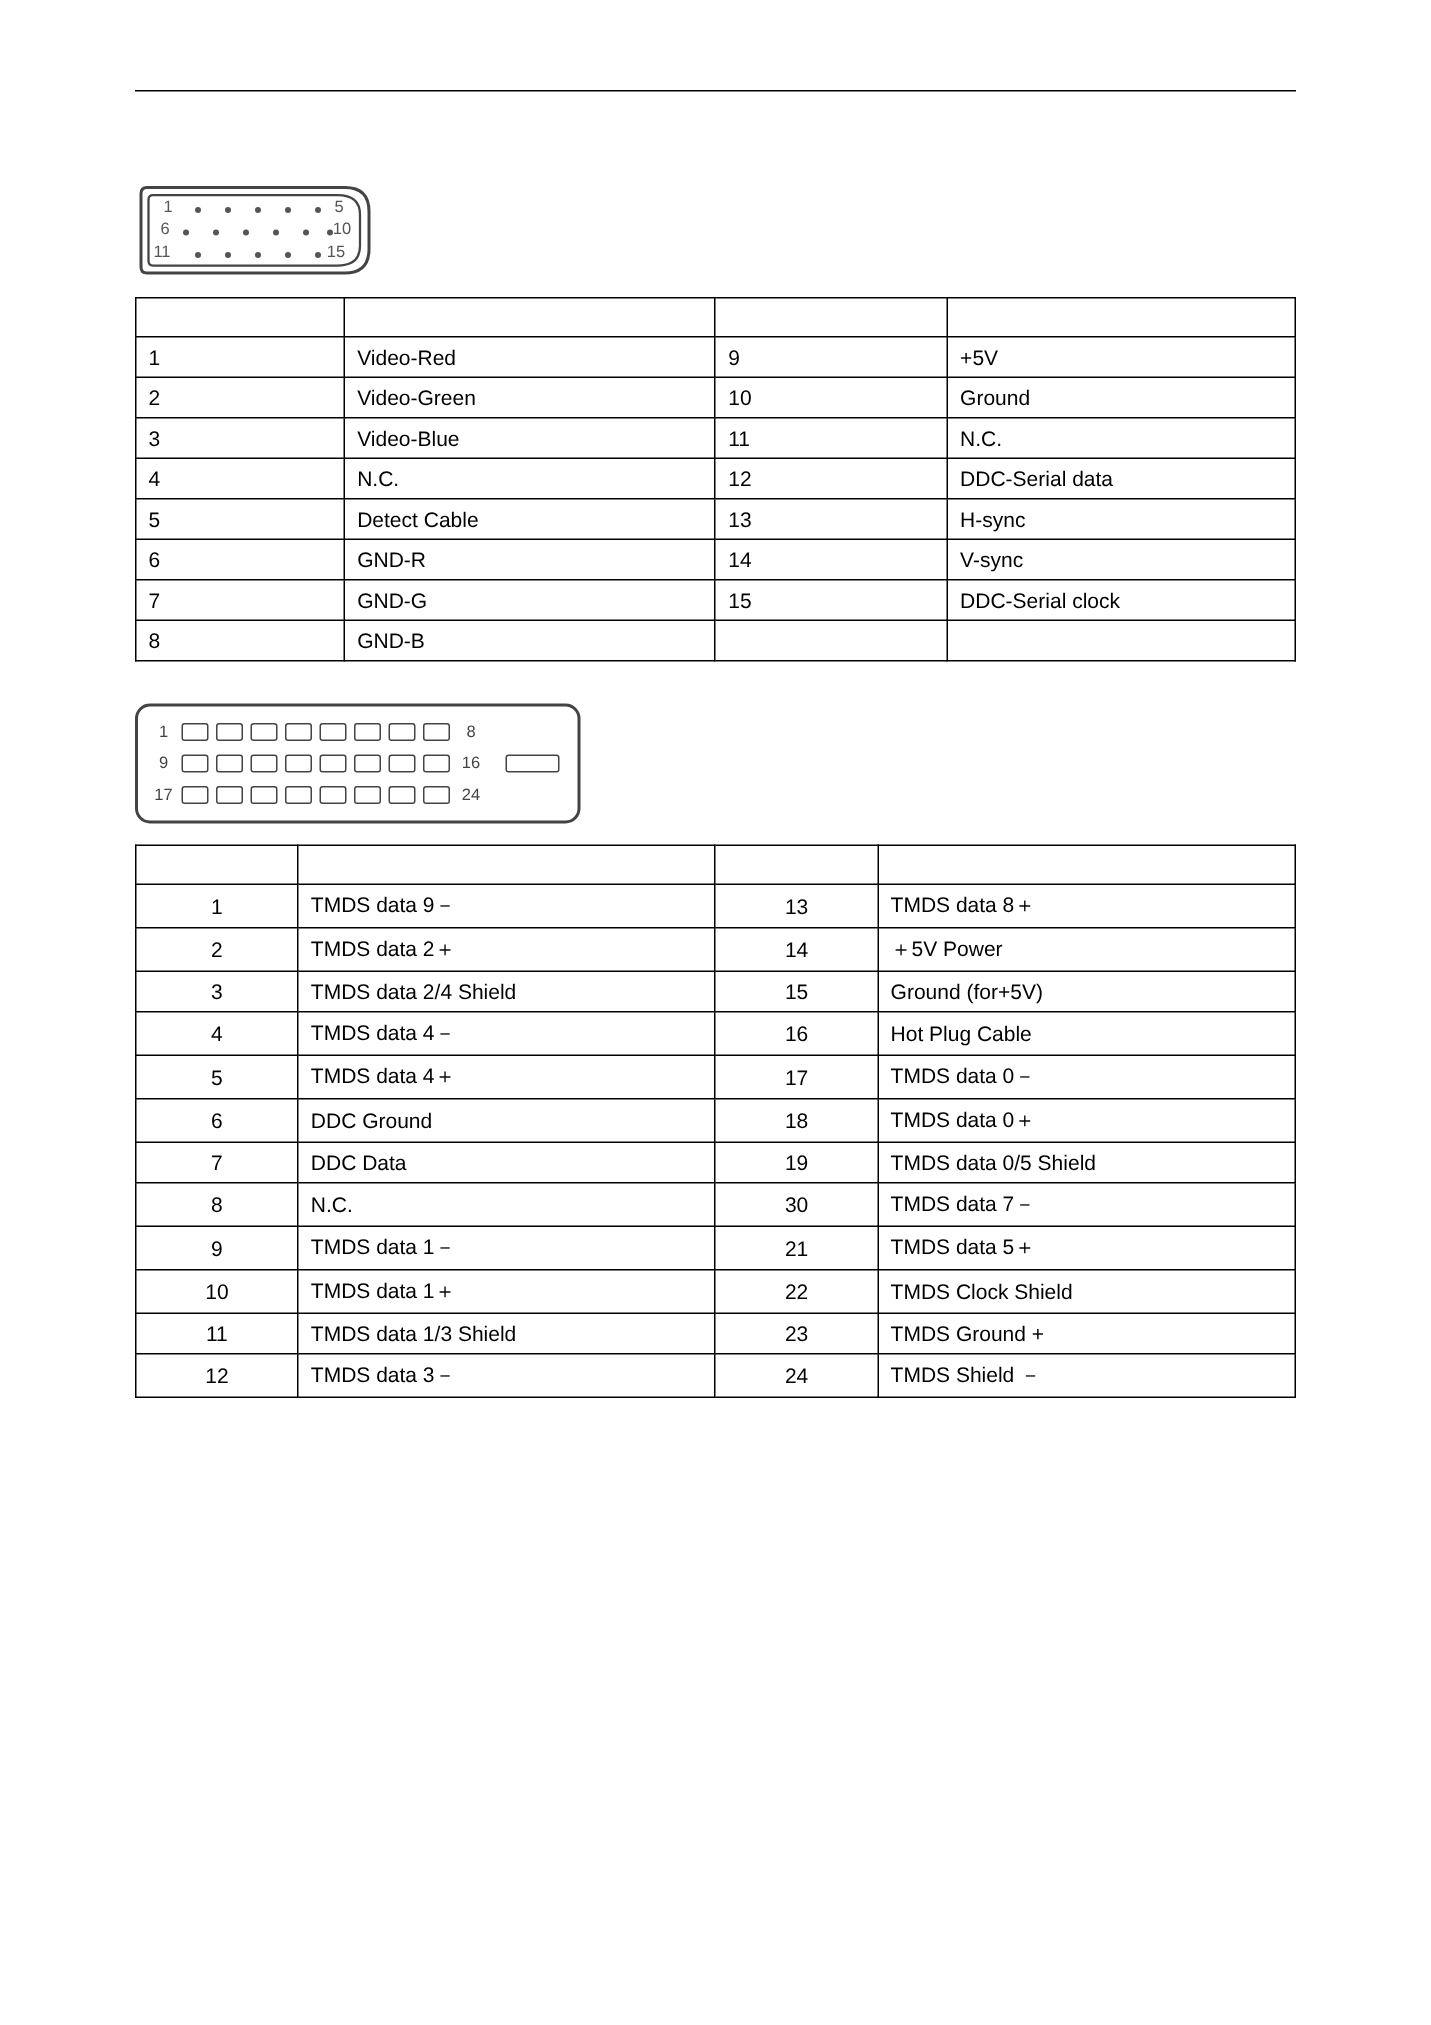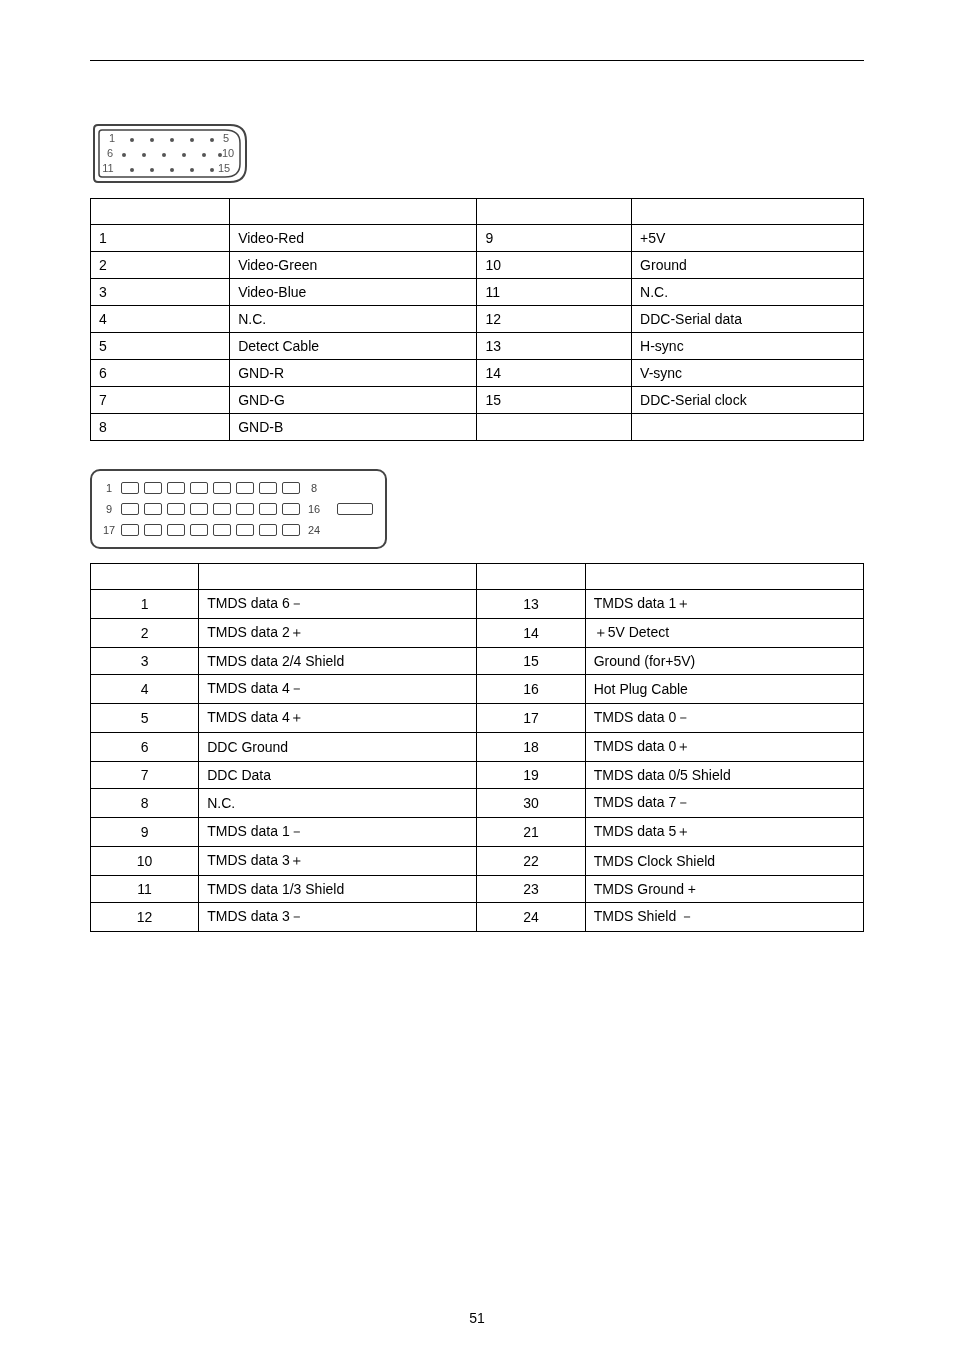--- a/index.html
+++ b/index.html
@@ -265,29 +265,29 @@
       </colgroup>
     <tbody id="tbl2-body">
         <tr>
           <td></td>
           <td></td>
           <td></td>
           <td></td>
         </tr>
         <tr>
           <td class="num">1</td>
-          <td>TMDS data 6－</td>
+          <td>TMDS data 9－</td>
           <td class="num">13</td>
-          <td>TMDS data 1＋</td>
+          <td>TMDS data 8＋</td>
         </tr>
         <tr>
           <td class="num">2</td>
           <td>TMDS data 2＋</td>
           <td class="num">14</td>
-          <td>＋5V Detect</td>
+          <td>＋5V Power</td>
         </tr>
         <tr>
           <td class="num">3</td>
           <td>TMDS data 2/4 Shield</td>
           <td class="num">15</td>
           <td>Ground (for+5V)</td>
         </tr>
         <tr>
           <td class="num">4</td>
           <td>TMDS data 4－</td>
@@ -319,33 +319,32 @@
           <td>TMDS data 7－</td>
         </tr>
         <tr>
           <td class="num">9</td>
           <td>TMDS data 1－</td>
           <td class="num">21</td>
           <td>TMDS data 5＋</td>
         </tr>
         <tr>
           <td class="num">10</td>
-          <td>TMDS data 3＋</td>
+          <td>TMDS data 1＋</td>
           <td class="num">22</td>
           <td>TMDS Clock Shield</td>
         </tr>
         <tr>
           <td class="num">11</td>
           <td>TMDS data 1/3 Shield</td>
           <td class="num">23</td>
           <td>TMDS Ground +</td>
         </tr>
         <tr>
           <td class="num">12</td>
           <td>TMDS data 3－</td>
           <td class="num">24</td>
           <td>TMDS Shield －</td>
         </tr>
       </tbody>
   </table>
 
-  <div class="page-num">51</div>
 </div>
 
 </body></html>

